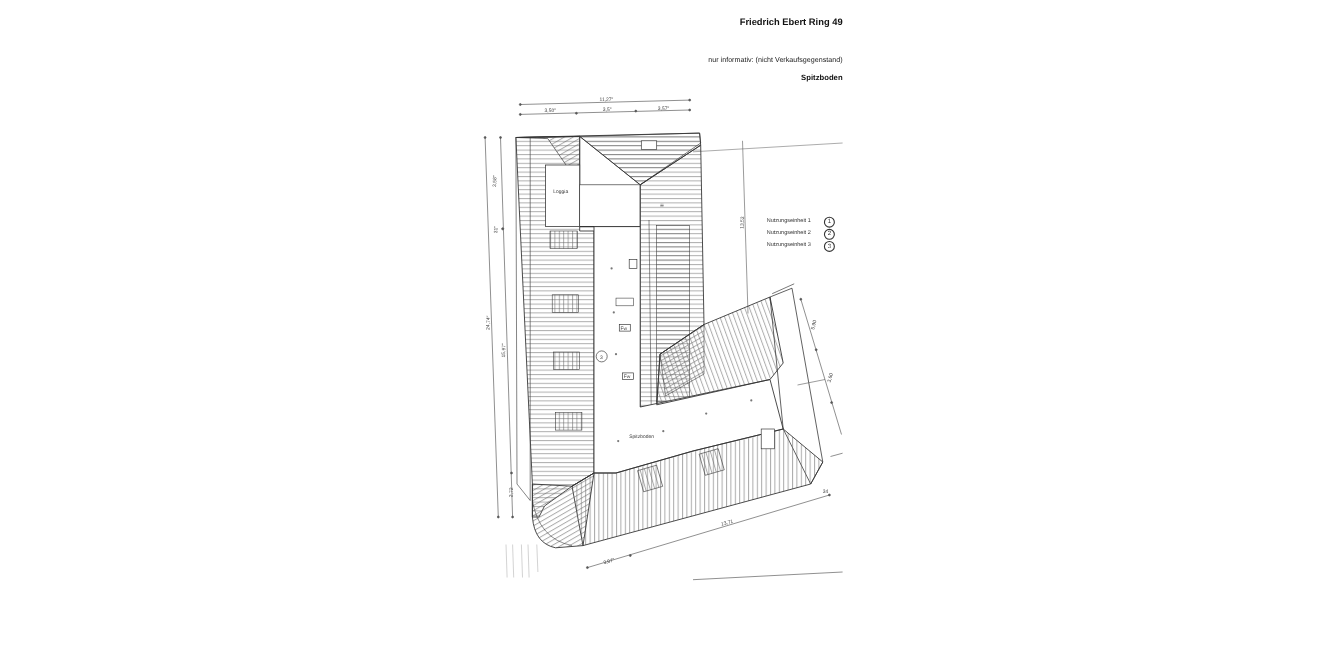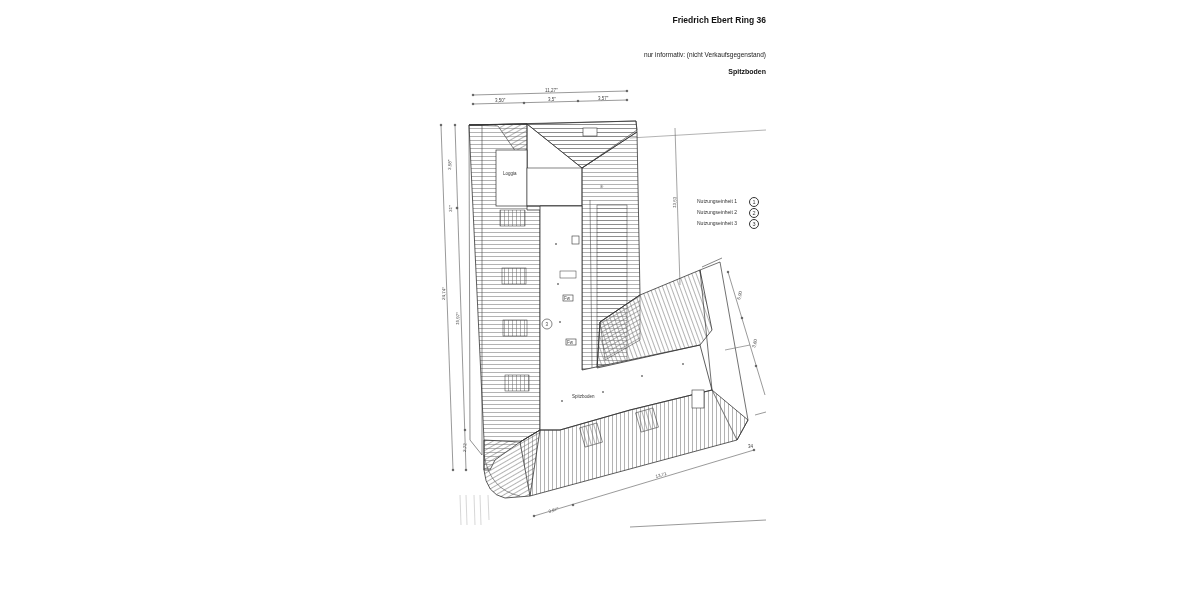--- a/index.html
+++ b/index.html
@@ -14,21 +14,21 @@
     .legend-label { position: absolute; left: 0; top: 0; white-space: nowrap; }
     .legend-num { position: absolute; left: 52px; top: 1px; width: 8px; height: 8px; border: 1px solid #333; border-radius: 50%; font-size: 5.5px; line-height: 8px; text-align: center; }
     .dim { font-family: "Liberation Sans", sans-serif; font-size: 4.5px; fill: #444; }
     .room-label { font-family: "Liberation Sans", sans-serif; font-size: 4.5px; fill: #333; }
   </style>
 </head>
 <body>
 
 <div class="page">
 
-  <div class="title">Friedrich Ebert Ring 36</div>
+  <div class="title">Friedrich Ebert Ring 49</div>
   <div class="subtitle">nur informativ:  (nicht Verkaufsgegenstand)</div>
   <div class="level">Spitzboden</div>
 
   <svg class="plan" viewBox="430 80 340 450" xmlns="http://www.w3.org/2000/svg">
     <defs>
       <pattern id="hatchH" width="6" height="4" patternUnits="userSpaceOnUse">
         <line x1="0" y1="0.5" x2="6" y2="0.5" stroke="#666" stroke-width="0.5"></line>
       </pattern>
       <pattern id="hatchV" width="4" height="6" patternUnits="userSpaceOnUse" patternTransform="rotate(-20)">
         <line x1="0.5" y1="0" x2="0.5" y2="6" stroke="#666" stroke-width="0.5"></line>

